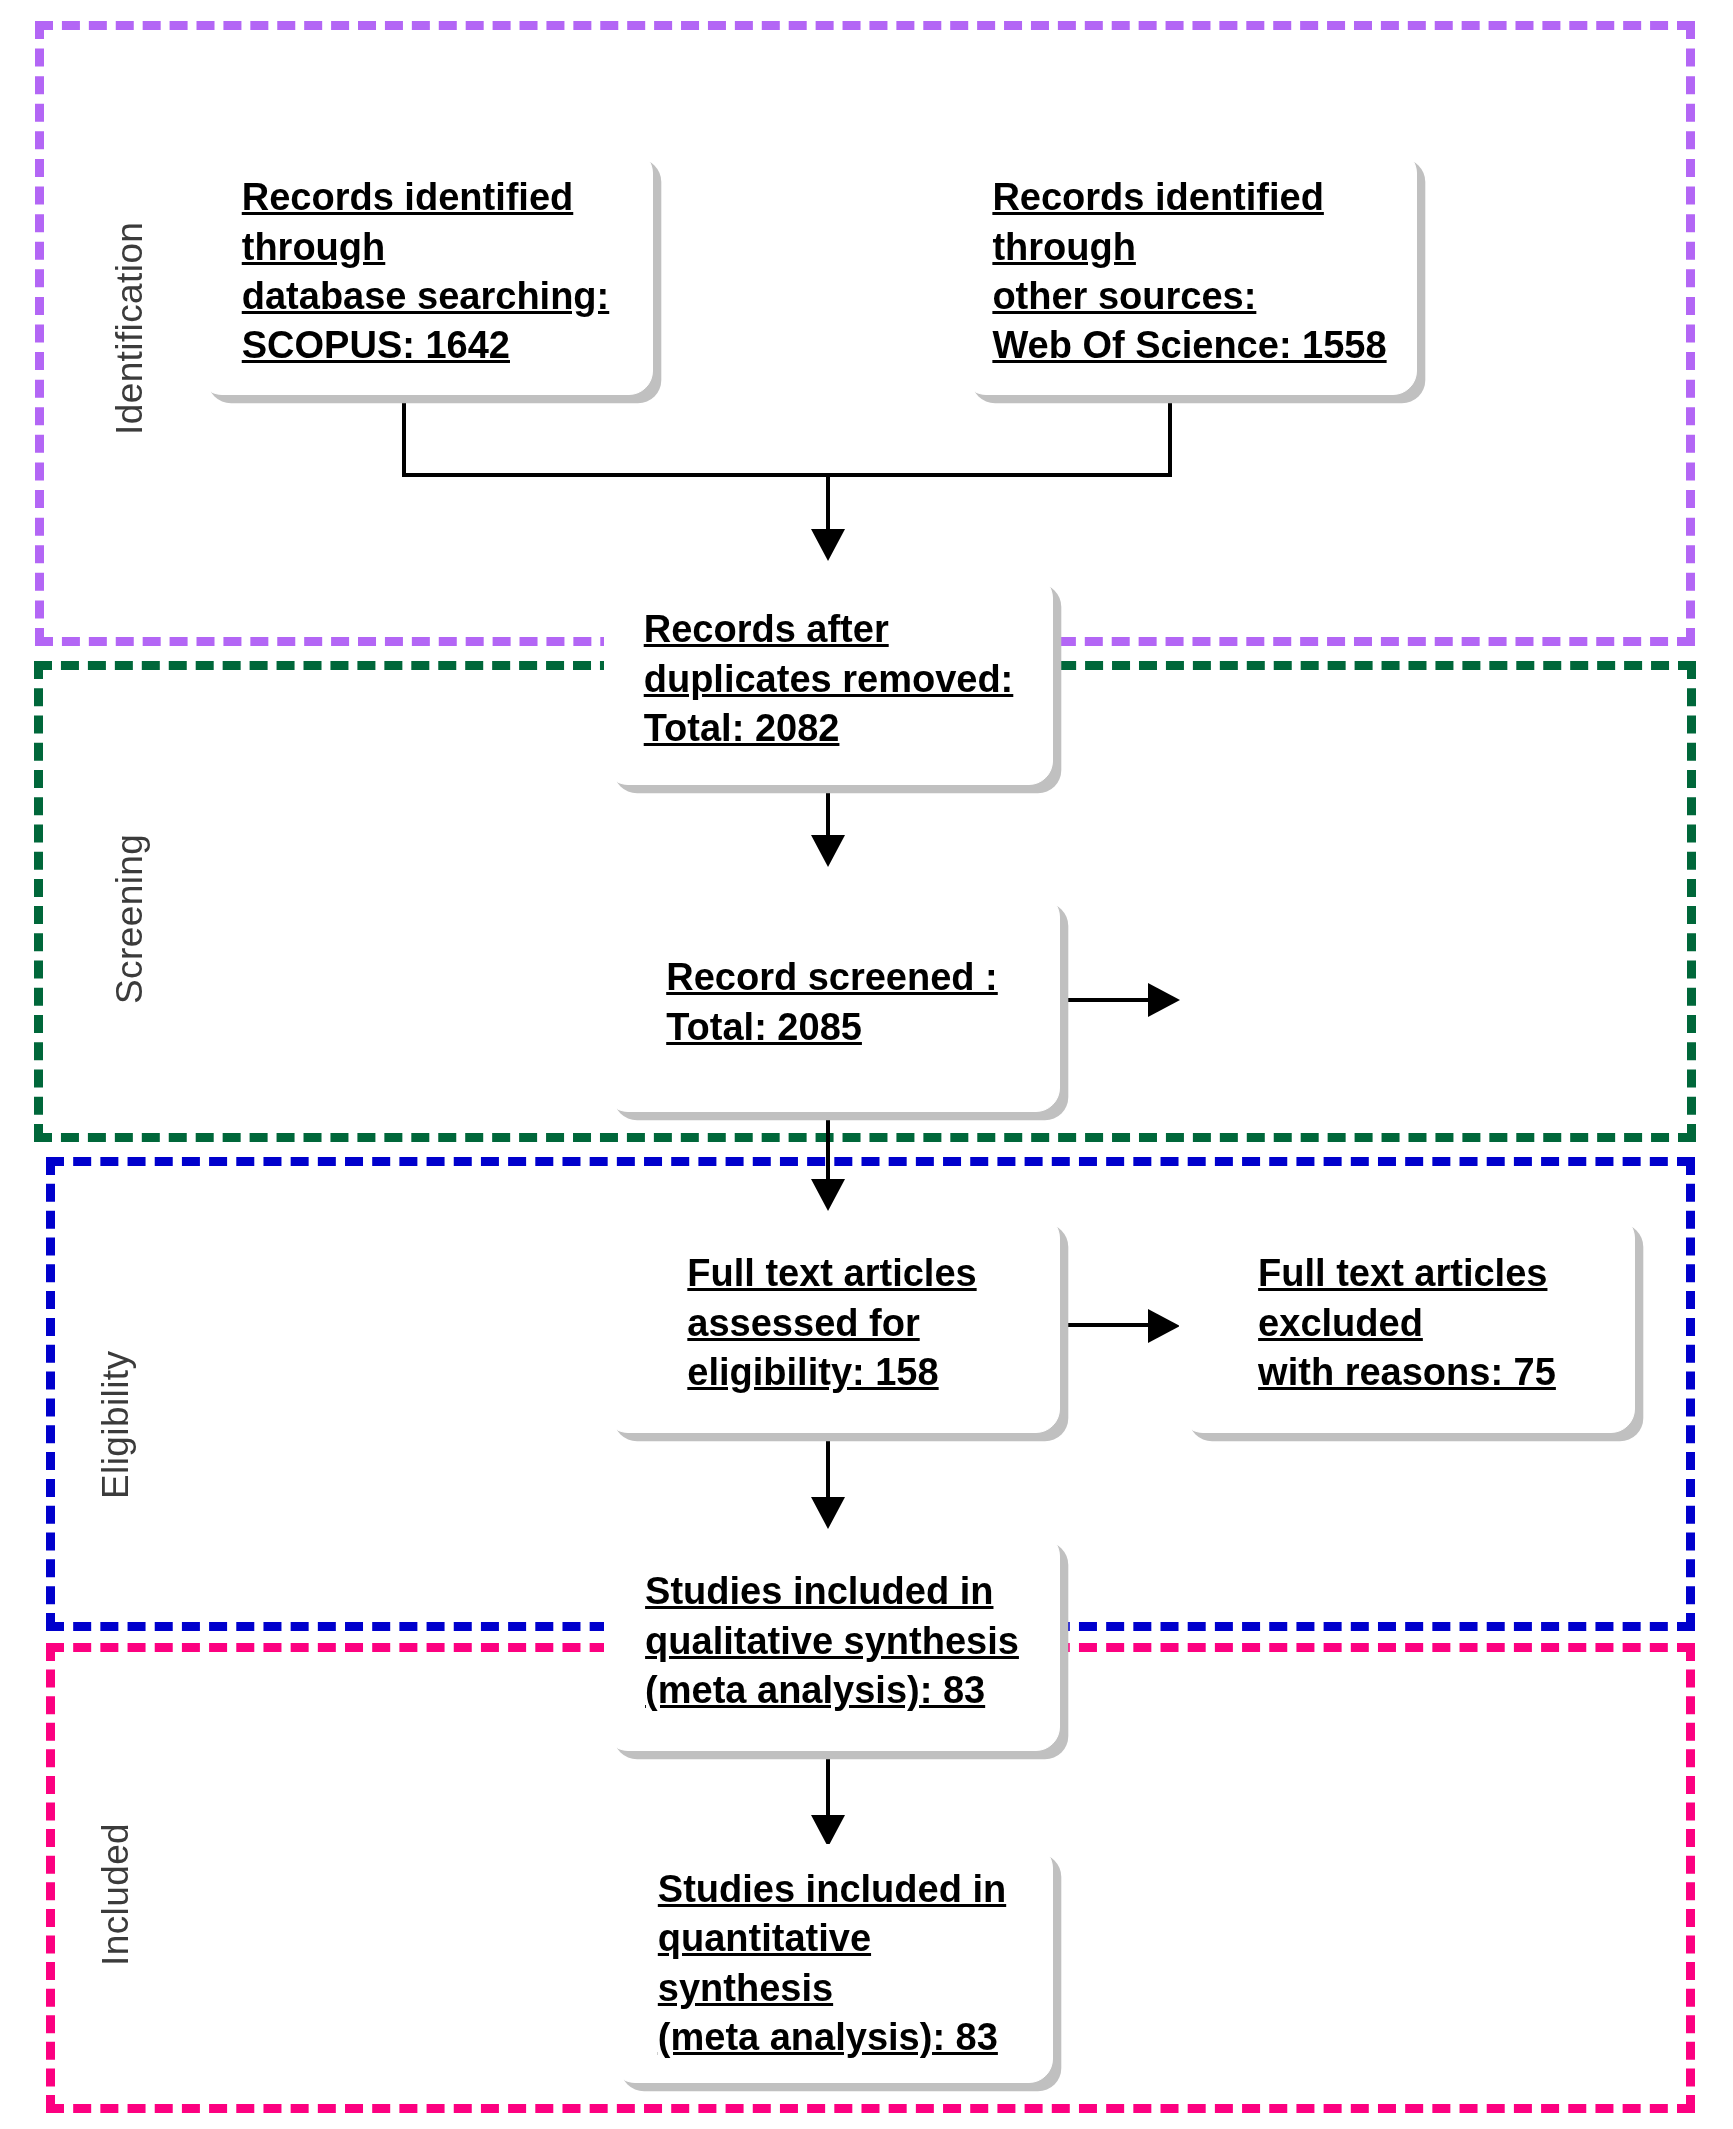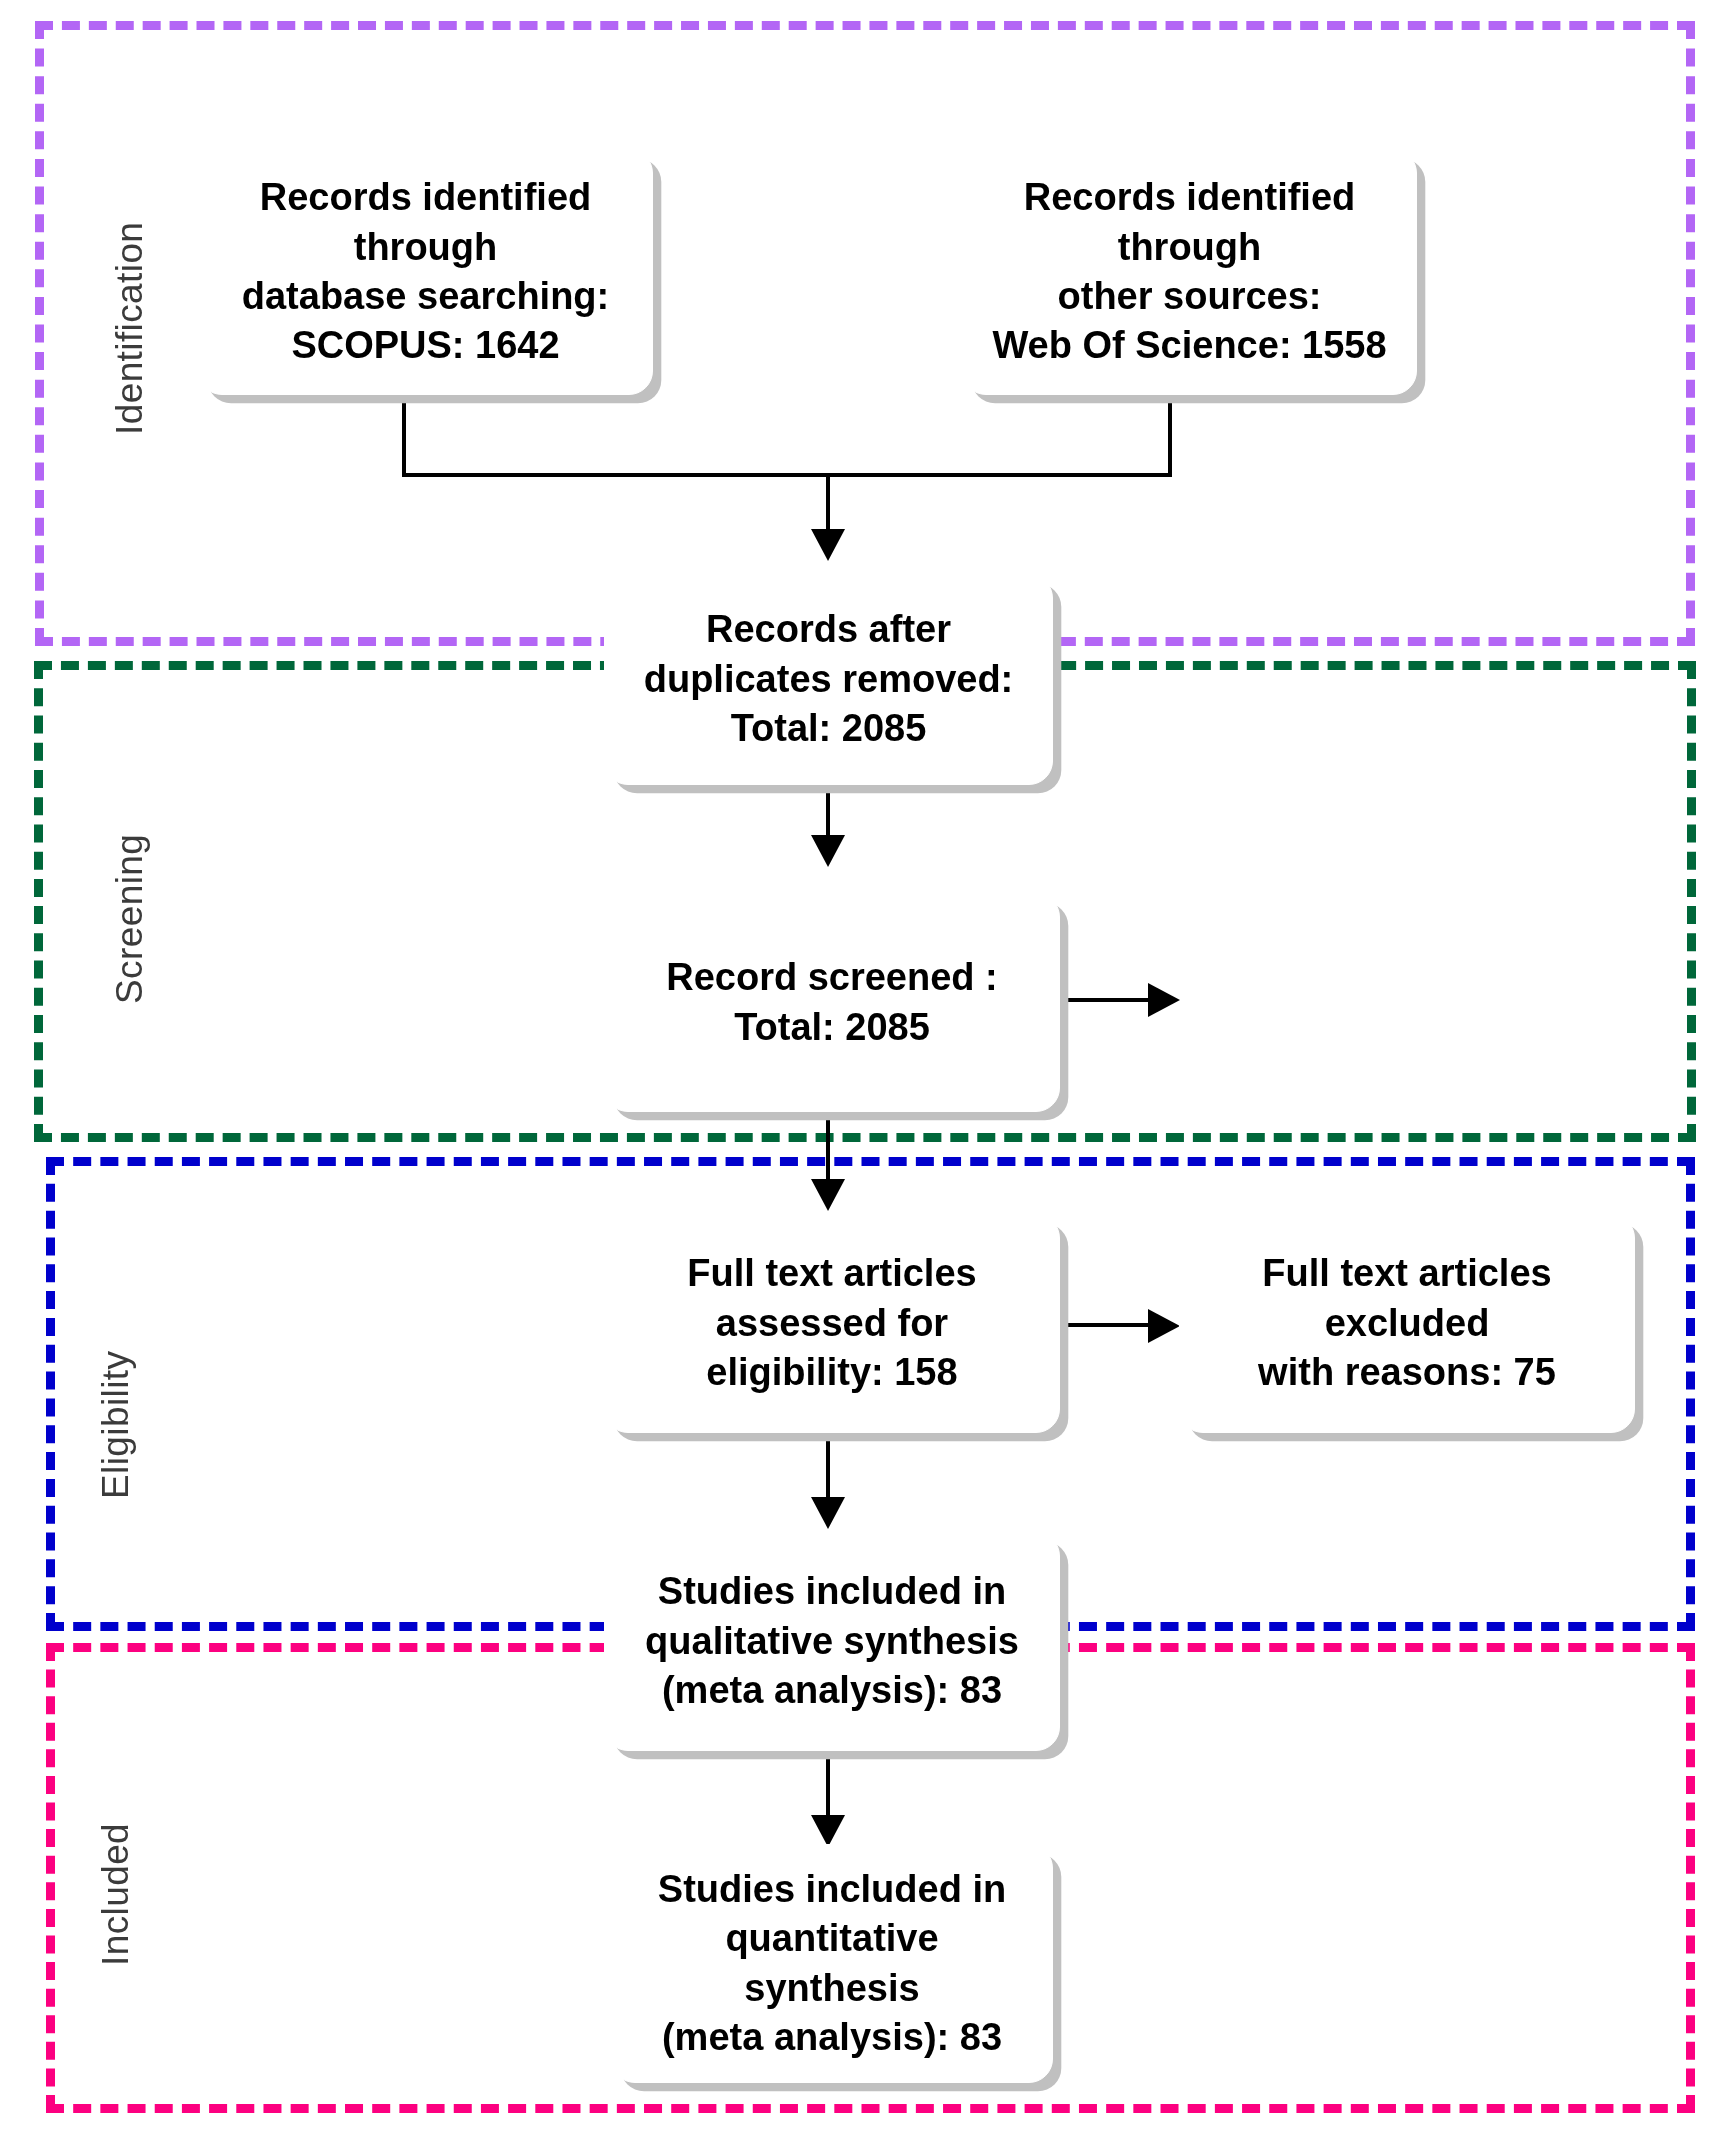--- a/index.html
+++ b/index.html
@@ -49,30 +49,31 @@
   .node {
     position: absolute;
     box-sizing: border-box;
     background: #ffffff;
     border: 1.4px solid #ffffff;
     border-radius: 24px;
     box-shadow: 9px 9px 0 -0.7px #c0c0c0;
     display: flex;
     align-items: center;
     justify-content: center;
-    text-align: center;
+    text-align: left;
     color: #000000;
     font-family: "Liberation Sans Narrow", "Liberation Sans", sans-serif;
     font-weight: bold;
     font-size: 38px;
     line-height: 1.30;
     font-stretch: condensed;
     padding: 4.2px 9.8px;
     white-space: pre-line;
     z-index: 5;
+    text-decoration: underline;
   }
 
   
   .line {
     position: absolute;
     background: #000000;
     z-index: 4;
   }
   .vline { width: 4.2px; }
   .hline { height: 4.2px; }
@@ -147,21 +148,21 @@
 database searching:
 SCOPUS: 1642</div>
 
   <div class="node" style="left:962px; top:149px; width:455px; height:246px;">Records identified
 through
 other sources:
 Web Of Science: 1558</div>
 
   <div class="node" style="left:604px; top:574px; width:449px; height:211px;">Records after
 duplicates removed:
-Total: 2085</div>
+Total: 2082</div>
 
   <div class="node" style="left:604px; top:893px; width:456px; height:219px;">Record screened :
 Total: 2085</div>
 
 
   <div class="node" style="left:604px; top:1214px; width:456px; height:219px;">Full text articles
 assessed for
 eligibility: 158</div>
 
   <div class="node" style="left:1179px; top:1214px; width:456px; height:219px;">Full text articles

